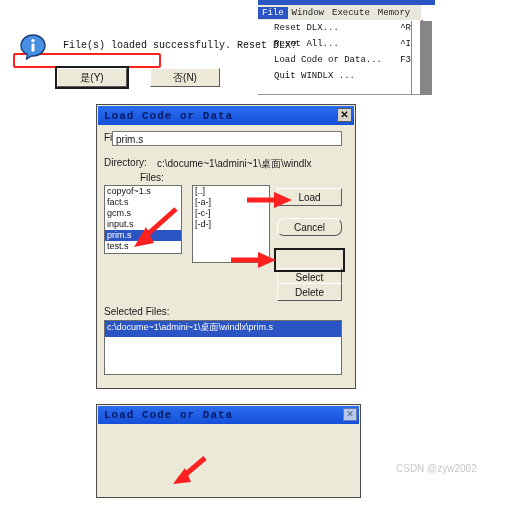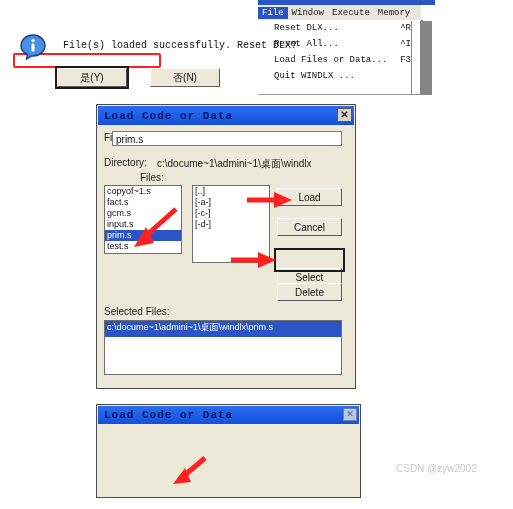--- a/index.html
+++ b/index.html
@@ -95,21 +95,21 @@
   .listitem.sel{background:#2b55c4;color:#ffffff;}
   .dlgbtn{
     position:absolute;left:277px;width:65px;height:18px;
     background:#ece9d8;
     border-top:1px solid #ffffff;border-left:1px solid #ffffff;
     border-right:1px solid #5a5a5a;border-bottom:1px solid #5a5a5a;
     box-sizing:border-box;display:flex;align-items:center;justify-content:center;
     font-size:10px;color:#111;
   }
   #btn-load{top:188px;}
-  #btn-cancel{top:218px;}
+  #btn-cancel{top:218px;border-radius:7px;}
   #btn-select{top:268px;text-align:center;}
   #btn-delete{top:283px;}
   #select-box{
     position:absolute;left:274px;top:248px;width:71px;height:24px;
     border:2px solid #1b1b1b;box-sizing:border-box;pointer-events:none;
   }
   #selfiles-box{
     position:absolute;left:104px;top:320px;width:238px;height:55px;
     background:#ffffff;border:1px solid #6e6e6e;box-sizing:border-box;
   }
@@ -181,21 +181,21 @@
   <div id="menu-dropdown">
     <div class="menu-row">
       <span>Reset DLX...</span>
       <span class="accel">^R</span>
     </div>
     <div class="menu-row">
       <span>Reset All...</span>
       <span class="accel">^I</span>
     </div>
     <div class="menu-row">
-      <span>Load Files or Data...</span>
+      <span>Load Code or Data...</span>
       <span class="accel">F3</span>
     </div>
     <div class="menu-row">
       <span>Quit WINDLX ...</span>
       <span class="accel"></span>
     </div>
   </div>
 </div>
 
 <div id="menu-rightedge"></div>

